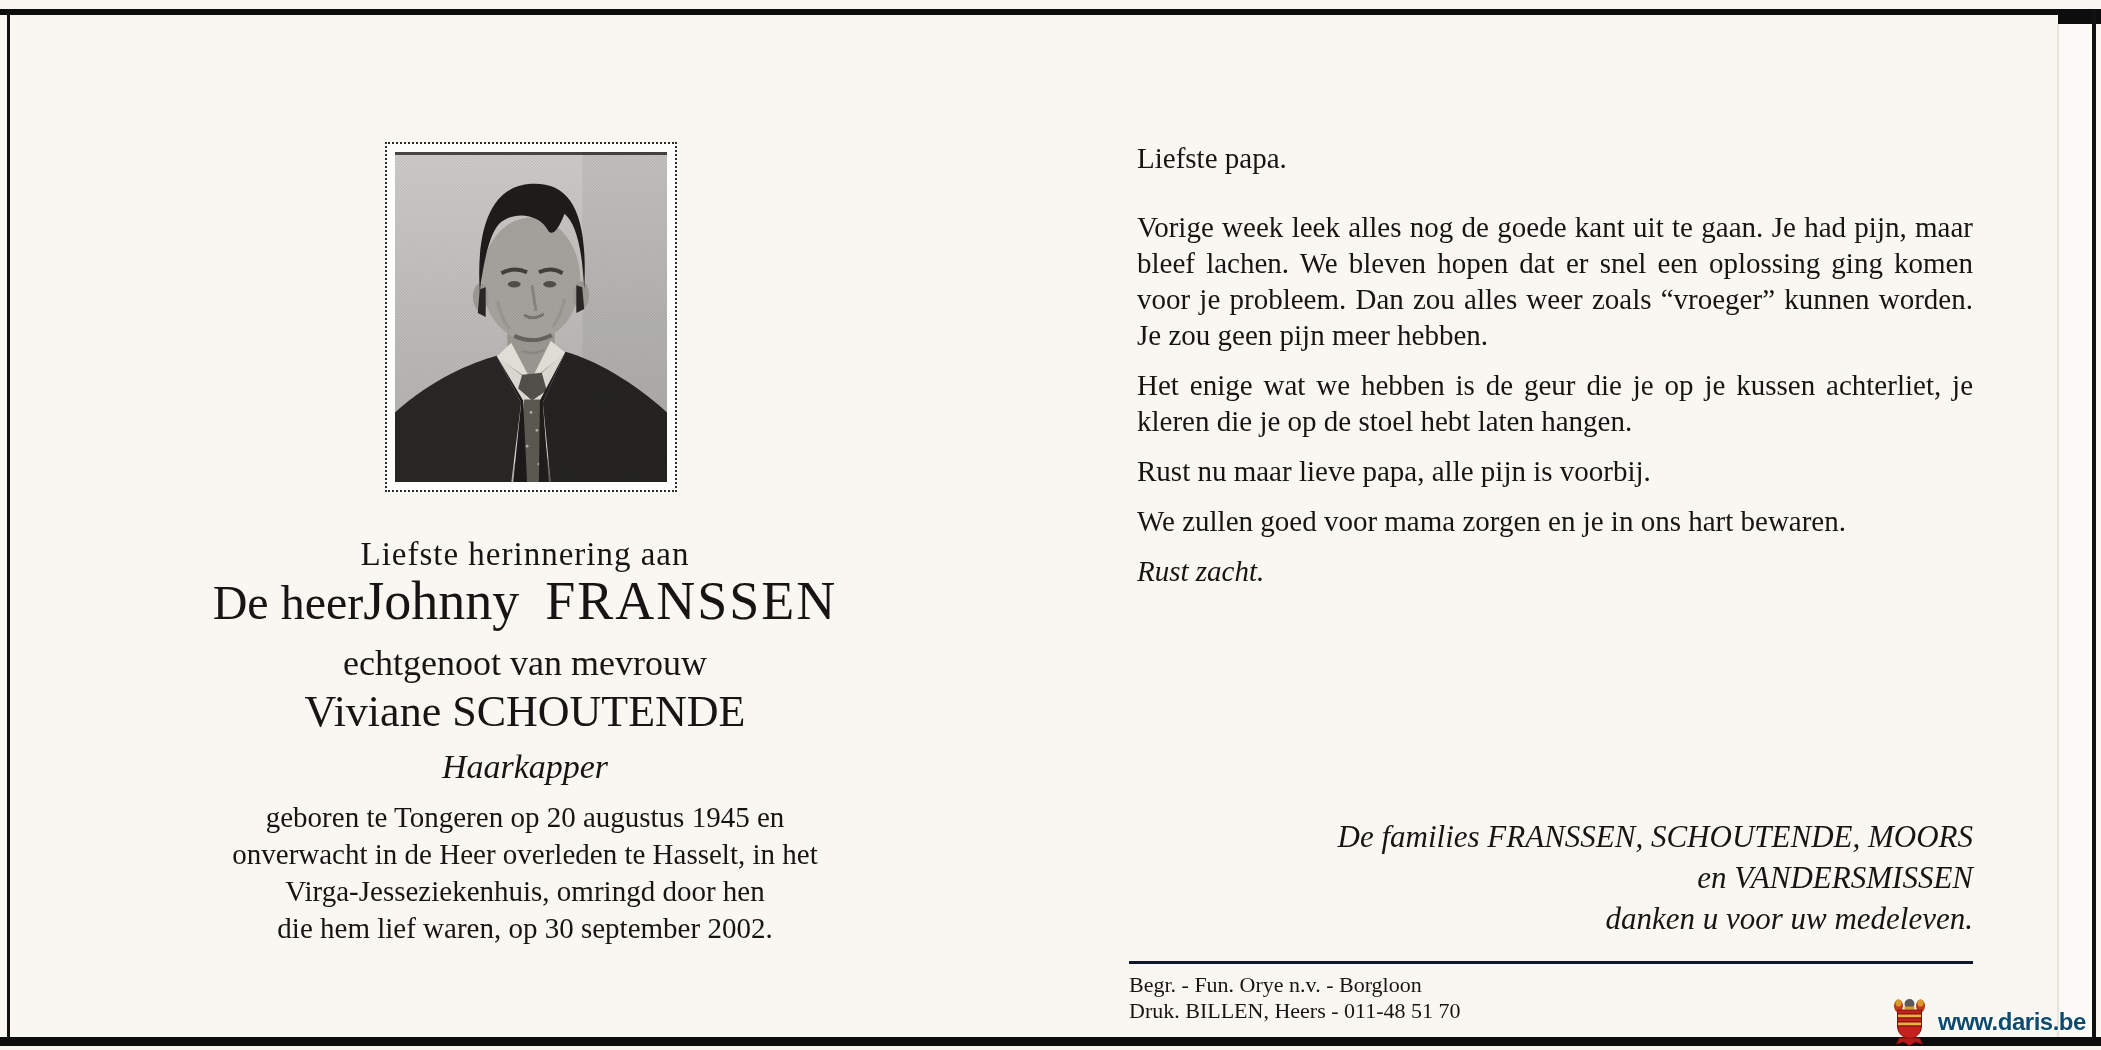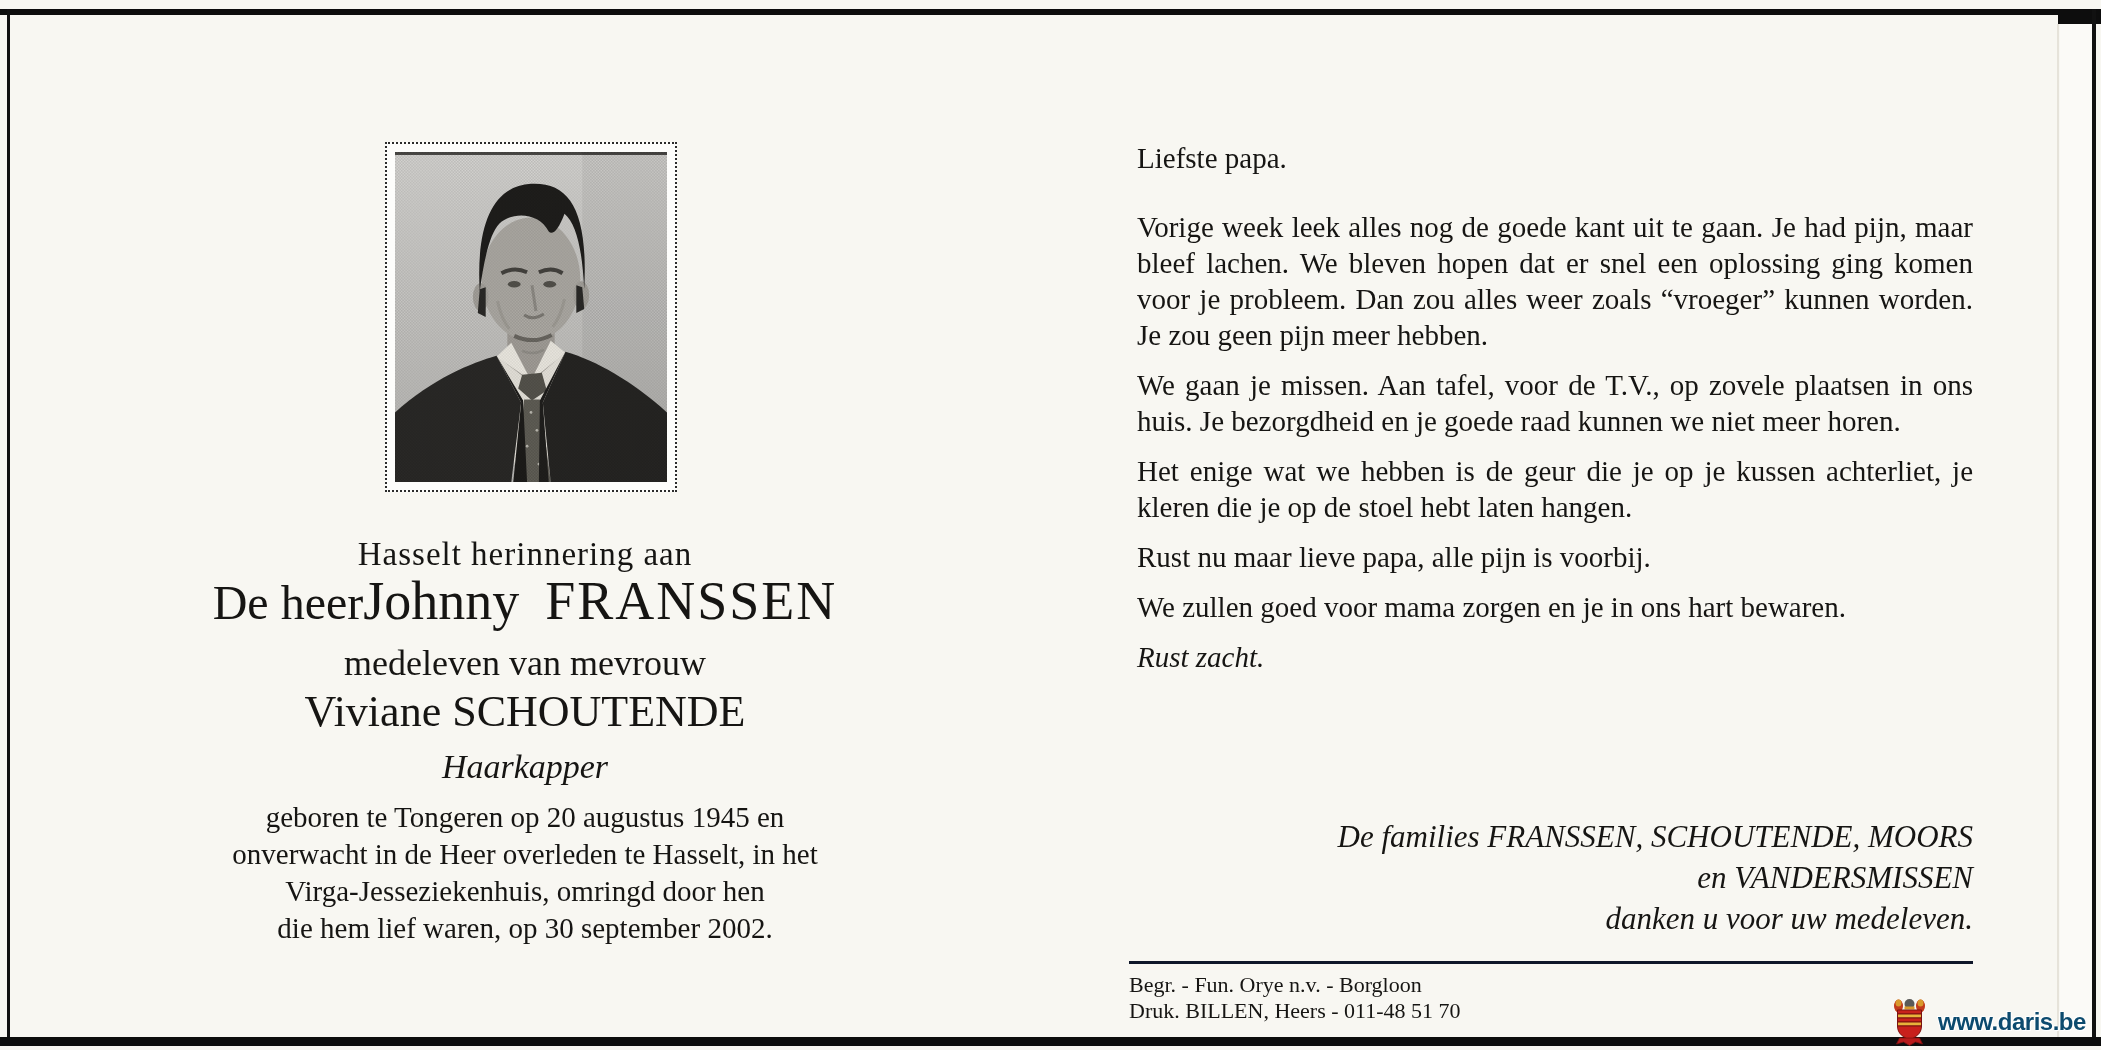--- a/index.html
+++ b/index.html
@@ -132,39 +132,38 @@
       <path d="M121,185 Q140,194 159,184" stroke="#6b6862" stroke-width="4" fill="none"></path>
       <path d="M129,200 Q140,205 151,199" stroke="#93908a" stroke-width="2.5" fill="none"></path>
       <path d="M104,150 Q108,168 116,178" stroke="#9b9892" stroke-width="3" fill="none" opacity="0.7"></path>
       <path d="M172,148 Q168,166 160,176" stroke="#9b9892" stroke-width="3" fill="none" opacity="0.7"></path>
 
       <rect x="0" y="0" width="276" height="332" fill="url(#ht)"></rect>
     </svg>
   </div>
 
   <div class="left-col">
-    <div class="intro">Hasselt herinnering aan</div>
+    <div class="intro">Liefste herinnering aan</div>
     <div class="name-line">
       <span>De heer</span><span class="first">Johnny</span><span class="last">FRANSSEN</span>
     </div>
-    <div class="spouse-intro">medeleven van mevrouw</div>
+    <div class="spouse-intro">echtgenoot van mevrouw</div>
     <div class="spouse-name">Viviane SCHOUTENDE</div>
     <div class="profession">Haarkapper</div>
     <div class="life-block">
       <div>geboren te Tongeren op 20 augustus 1945 en</div>
       <div>onverwacht in de Heer overleden te Hasselt, in het</div>
       <div>Virga-Jesseziekenhuis, omringd door hen</div>
       <div>die hem lief waren, op 30 september 2002.</div>
     </div>
   </div>
 
   <div class="right-col">
     <p class="salutation">Liefste papa.</p>
     <p>Vorige week leek alles nog de goede kant uit te gaan. Je had pijn, maar bleef lachen. We bleven hopen dat er snel een oplossing ging komen voor je probleem. Dan zou alles weer zoals “vroeger” kunnen worden. Je zou geen pijn meer hebben.</p>
-    <p>We gaan je missen. Aan tafel, voor de T.V., op zovele plaatsen in ons huis. Je bezorgdheid en je goede raad kunnen we niet meer horen.</p>
     <p>Het enige wat we hebben is de geur die je op je kussen achterliet, je kleren die je op de stoel hebt laten hangen.</p>
     <p>Rust nu maar lieve papa, alle pijn is voorbij.</p>
     <p>We zullen goed voor mama zorgen en je in ons hart bewaren.</p>
     <p>Rust zacht.</p>
   </div>
 
   <div class="ack-block">
     <div>De families FRANSSEN, SCHOUTENDE, MOORS</div>
     <div>en VANDERSMISSEN</div>
     <div>danken u voor uw medeleven.</div>

